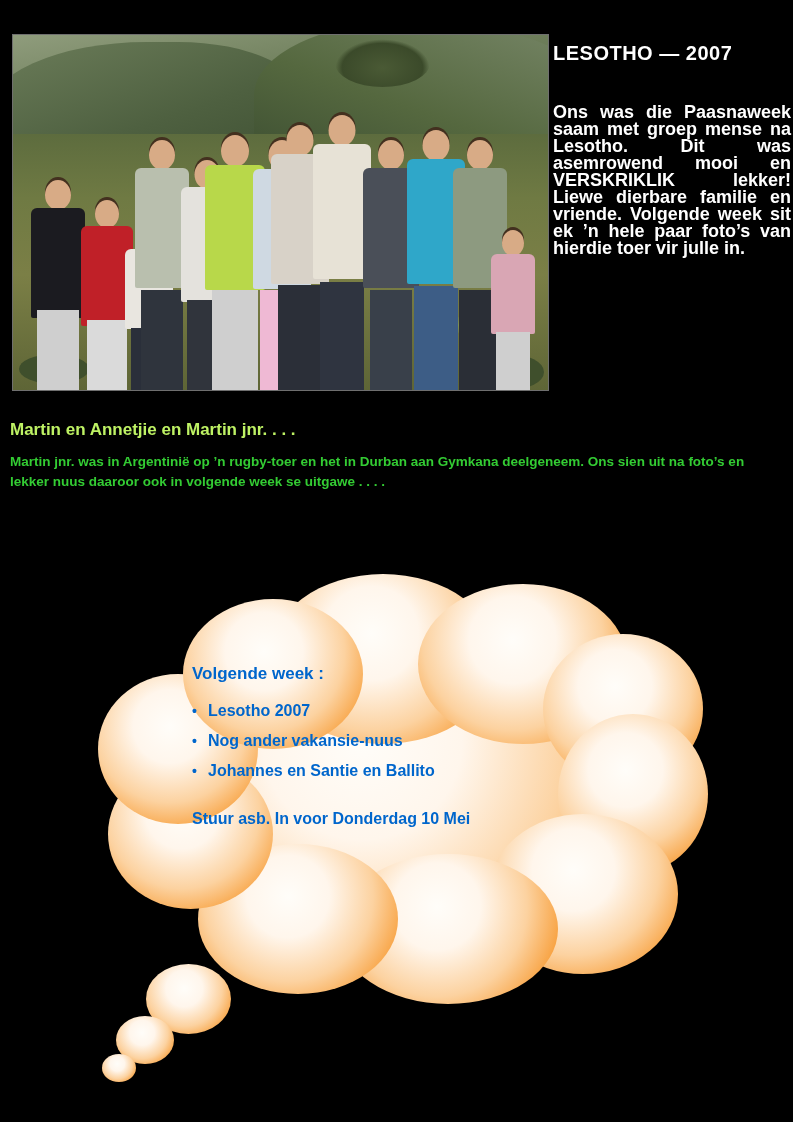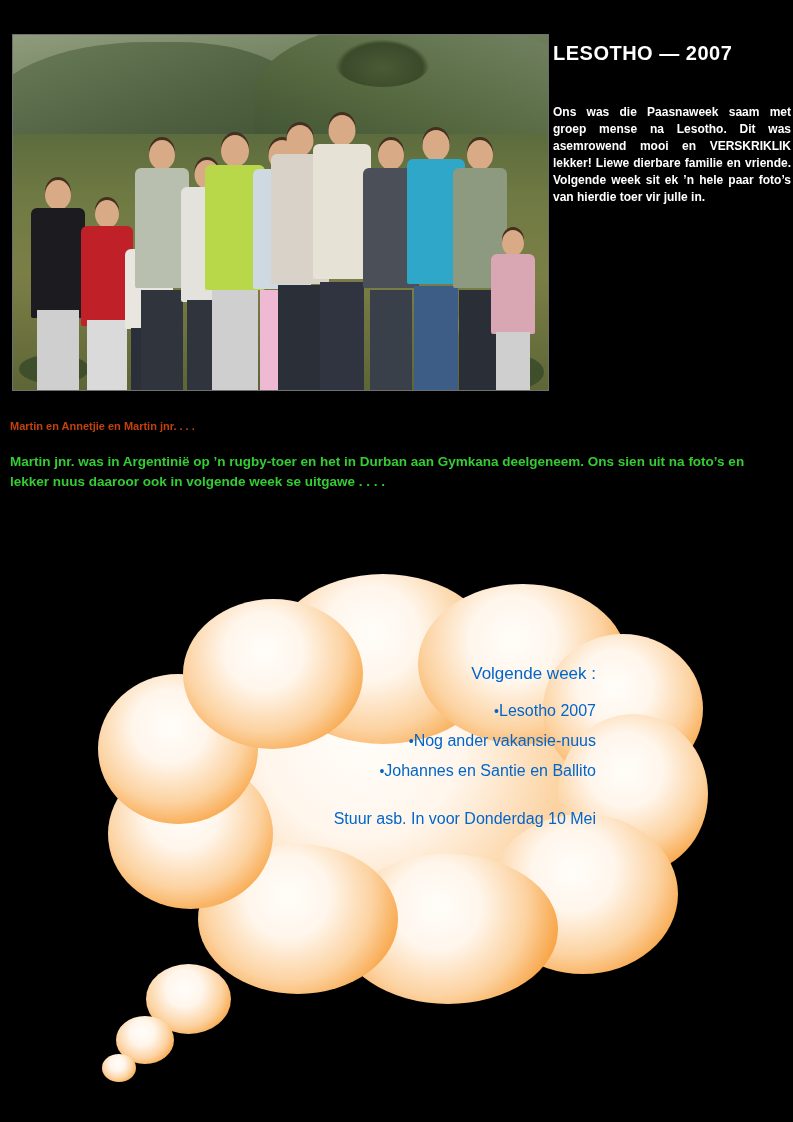--- a/index.html
+++ b/index.html
@@ -110,34 +110,34 @@
     font-size: 20px;
     font-weight: bold;
     letter-spacing: 0.5px;
   }
   .intro-text {
     position: absolute;
     left: 553px;
     top: 92px;
     width: 238px;
     color: #ffffff;
-    font-size: 12px;
+    font-size: 18px;
     line-height: 17px;
     text-align: justify;
     font-weight: bold;
   }
 
   
   .sub-heading {
     position: absolute;
     left: 10px;
     top: 408px;
     width: 560px;
-    color: #c2410c;
-    font-size: 11px;
+    color: #bef264;
+    font-size: 17px;
     font-weight: bold;
   }
   .green-text {
     position: absolute;
     left: 10px;
     top: 440px;
     width: 775px;
     color: #33cc33;
     font-size: 13.5px;
     line-height: 20px;
@@ -169,26 +169,26 @@
   .b7 { left: 110px; top: 280px; width: 200px; height: 150px; }
   .b8 { left: 20px;  top: 195px; width: 165px; height: 150px; }
   .b9 { left: 10px;  top: 110px; width: 160px; height: 150px; }
   .b10{ left: 95px;  top: 35px;  width: 180px; height: 150px; }
   .tail1 { left: 58px;  top: 400px; width: 85px;  height: 70px; }
   .tail2 { left: 28px;  top: 452px; width: 58px;  height: 48px; }
   .tail3 { left: 14px;  top: 490px; width: 34px;  height: 28px; }
 
   .bubble-content {
     position: absolute;
-    left: 88px;
+    left: 104px;
     top: 100px;
     width: 420px;
-    text-align: right;
+    text-align: left;
     color: #0066cc;
-    font-weight: normal;
+    font-weight: bold;
     z-index: 5;
   }
   .b-title {
     font-size: 17px;
     margin-bottom: 12px;
   }
   .b-list {
     list-style: none;
     margin: 0;
     padding: 0;

